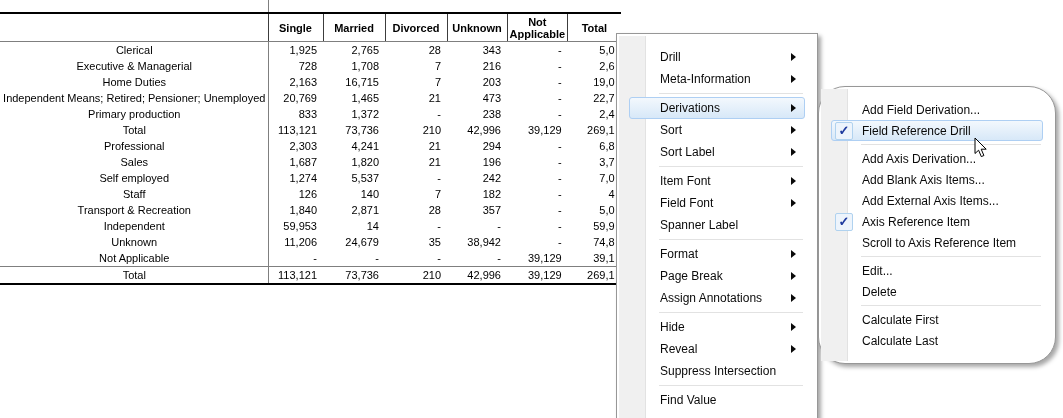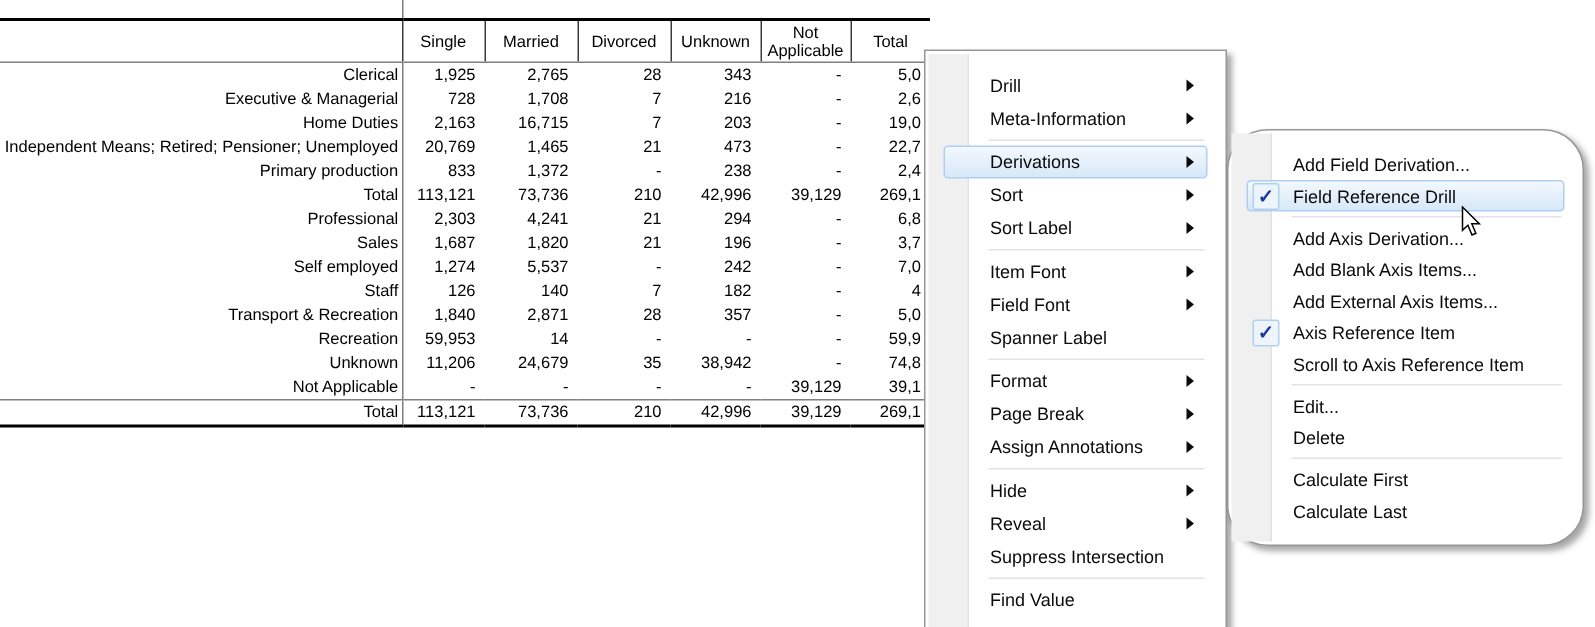--- a/index.html
+++ b/index.html
@@ -3,27 +3,27 @@
 <meta charset="utf-8">
 <style>
   html,body{margin:0;padding:0;}
   body{font-family:"Liberation Sans",sans-serif;background:#fff;}
   .stage{position:relative;width:1063px;height:418px;background:#fff;overflow:hidden;}
 
   
   .tick{position:absolute;left:268px;top:0;width:1px;height:14px;background:#7f7f7f;}
   .xtab{position:absolute;left:0;top:12px;border-collapse:collapse;table-layout:fixed;
         font-size:11px;color:#000;z-index:1;}
-  .xtab th{font-weight:normal;}
+  .xtab th{font-weight:bold;}
   .xtab thead th{border-top:2px solid #000;border-bottom:1px solid #7f7f7f;
         text-align:center;vertical-align:middle;padding:1px 2px;height:25px;font-size:11px;}
   .xtab thead th + th{border-left:1px solid #3c3c3c;}
   .xtab tbody td{height:16px;padding:0 6px 0 0;text-align:right;white-space:nowrap;
         overflow:hidden;vertical-align:middle;}
-  .xtab tbody td.rowlabel{text-align:right;padding:0 2px 0 3px;}
+  .xtab tbody td.rowlabel{text-align:center;padding:0 2px 0 3px;}
   .xtab tbody td.firstcol{border-left:1px solid #7f7f7f;margin-left:16px;}
   .xtab tbody tr.grand td{border-top:1px solid #7f7f7f;border-bottom:2px solid #000;}
 
   
   .menu{position:absolute;background:#fff;border:1px solid #979797;padding:12px;
         box-shadow:3px 3px 4px rgba(0,0,0,0.35);font-size:12px;color:#0a0a0a;box-sizing:border-box;}
   .menu .gutter{position:absolute;left:2px;top:2px;bottom:2px;width:26px;background:#f0f0f0;
         border-right:1px solid #e2e2e2;}
   .mi{position:relative;display:flex;align-items:center;height:22px;padding-left:30px;
       border:1px solid transparent;border-radius:3px;box-sizing:border-box;white-space:nowrap;}
@@ -161,21 +161,21 @@
         <tr>
           <td class="rowlabel">Transport &amp; Recreation</td>
           <td class="firstcol">1,840</td>
           <td>2,871</td>
           <td>28</td>
           <td>357</td>
           <td>-</td>
           <td>5,0</td>
         </tr>
         <tr>
-          <td class="rowlabel">Recreation</td>
+          <td class="rowlabel">Independent</td>
           <td class="firstcol">59,953</td>
           <td>14</td>
           <td>-</td>
           <td>-</td>
           <td>-</td>
           <td>59,9</td>
         </tr>
         <tr>
           <td class="rowlabel">Unknown</td>
           <td class="firstcol">11,206</td>

